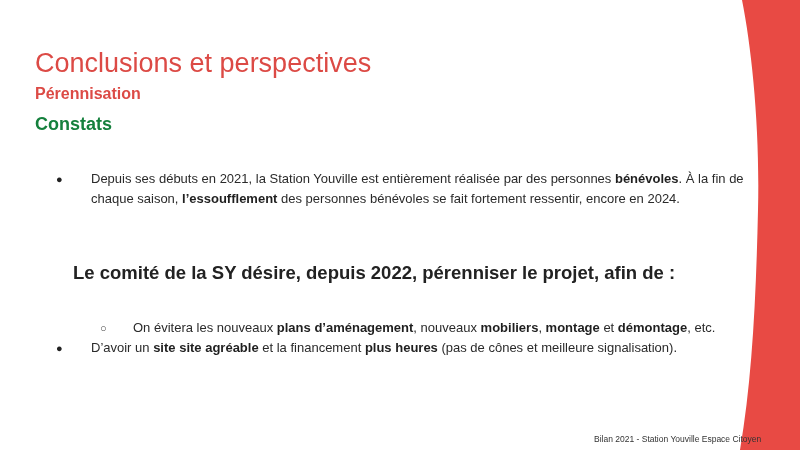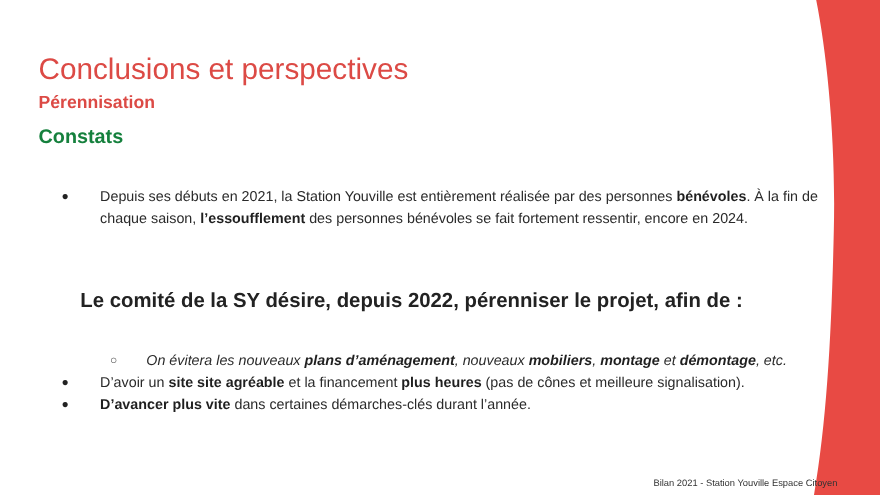--- a/index.html
+++ b/index.html
@@ -11,21 +11,21 @@
     }
     .red-shape { position: absolute; left: 0; top: 0; width: 800px; height: 450px; pointer-events: none; }
     .title-block { position: absolute; left: 35px; top: 22px; margin-top: 25px; }
     .title-main { font-size: 27px; color: #dc4a45; line-height: 32px; font-weight: 300; }
     .title-sub { font-size: 16px; color: #dc4a45; line-height: 30px; font-weight: bold; }
     .h-constats { position: absolute; left: 35px; top: 114px; font-size: 18px; font-weight: bold; color: #15803d; }
     .h-comite { position: absolute; left: 35px; top: 262px; font-size: 18.5px; font-weight: bold; color: #222; margin-left: 38px; }
     ul.list { position: absolute; margin: 17px; padding: 0; list-style: none; font-size: 13px; line-height: 20px; color: #2a2a2a; }
     ul.list li { position: relative; padding-left: 39px; }
     ul.list li::before { content: "●"; position: absolute; left: 4px; top: 0; font-size: 11px; color: #222; }
-    ul.list li.sub { padding-left: 81px; font-style: italic; }
+    ul.list li.sub { padding-left: 81px; }
     ul.list li.sub::before { content: "○"; left: 48px; font-size: 11px; color: #444; }
     ul.list b { font-weight: bold; color: #1f1f1f; }
     .list-constats { left: 35px; top: 152px; width: 720px; }
     .list-comite { left: 35px; top: 301px; width: 725px; }
     .footer { position: absolute; left: 594px; top: 434px; font-size: 8.5px; color: #333; }
   </style>
 </head>
 <body>
 
 <svg class="red-shape" viewBox="0 0 800 450" preserveAspectRatio="none">
@@ -39,16 +39,15 @@
 
 <div class="h-constats">Constats</div>
 <ul class="list list-constats" id="list-constats">
     <li><span>Depuis ses débuts en 2021, la Station Youville est entièrement réalisée par des personnes </span><b>bénévoles</b><span>. À la fin de chaque saison, </span><b>l’essoufflement</b><span> des personnes bénévoles se fait fortement ressentir, encore en 2024.</span></li>
   </ul>
 
 <div class="h-comite">Le comité de la SY désire, depuis 2022, pérenniser le projet, afin de :</div>
 <ul class="list list-comite" id="list-comite">
     <li class="sub"><span>On évitera les nouveaux </span><b>plans d’aménagement</b><span>, nouveaux </span><b>mobiliers</b><span>, </span><b>montage</b><span> et </span><b>démontage</b><span>, etc.</span></li>
     <li><span>D’avoir un </span><b>site site agréable</b><span> et la financement </span><b>plus heures</b><span> (pas de cônes et meilleure signalisation).</span></li>
-    <li><b>D’avancer plus vite</b><span> dans certaines démarches-clés durant l’année.</span></li>
   </ul>
 
 <div class="footer">Bilan 2021 - Station Youville Espace Citoyen</div>
 
 </body></html>

